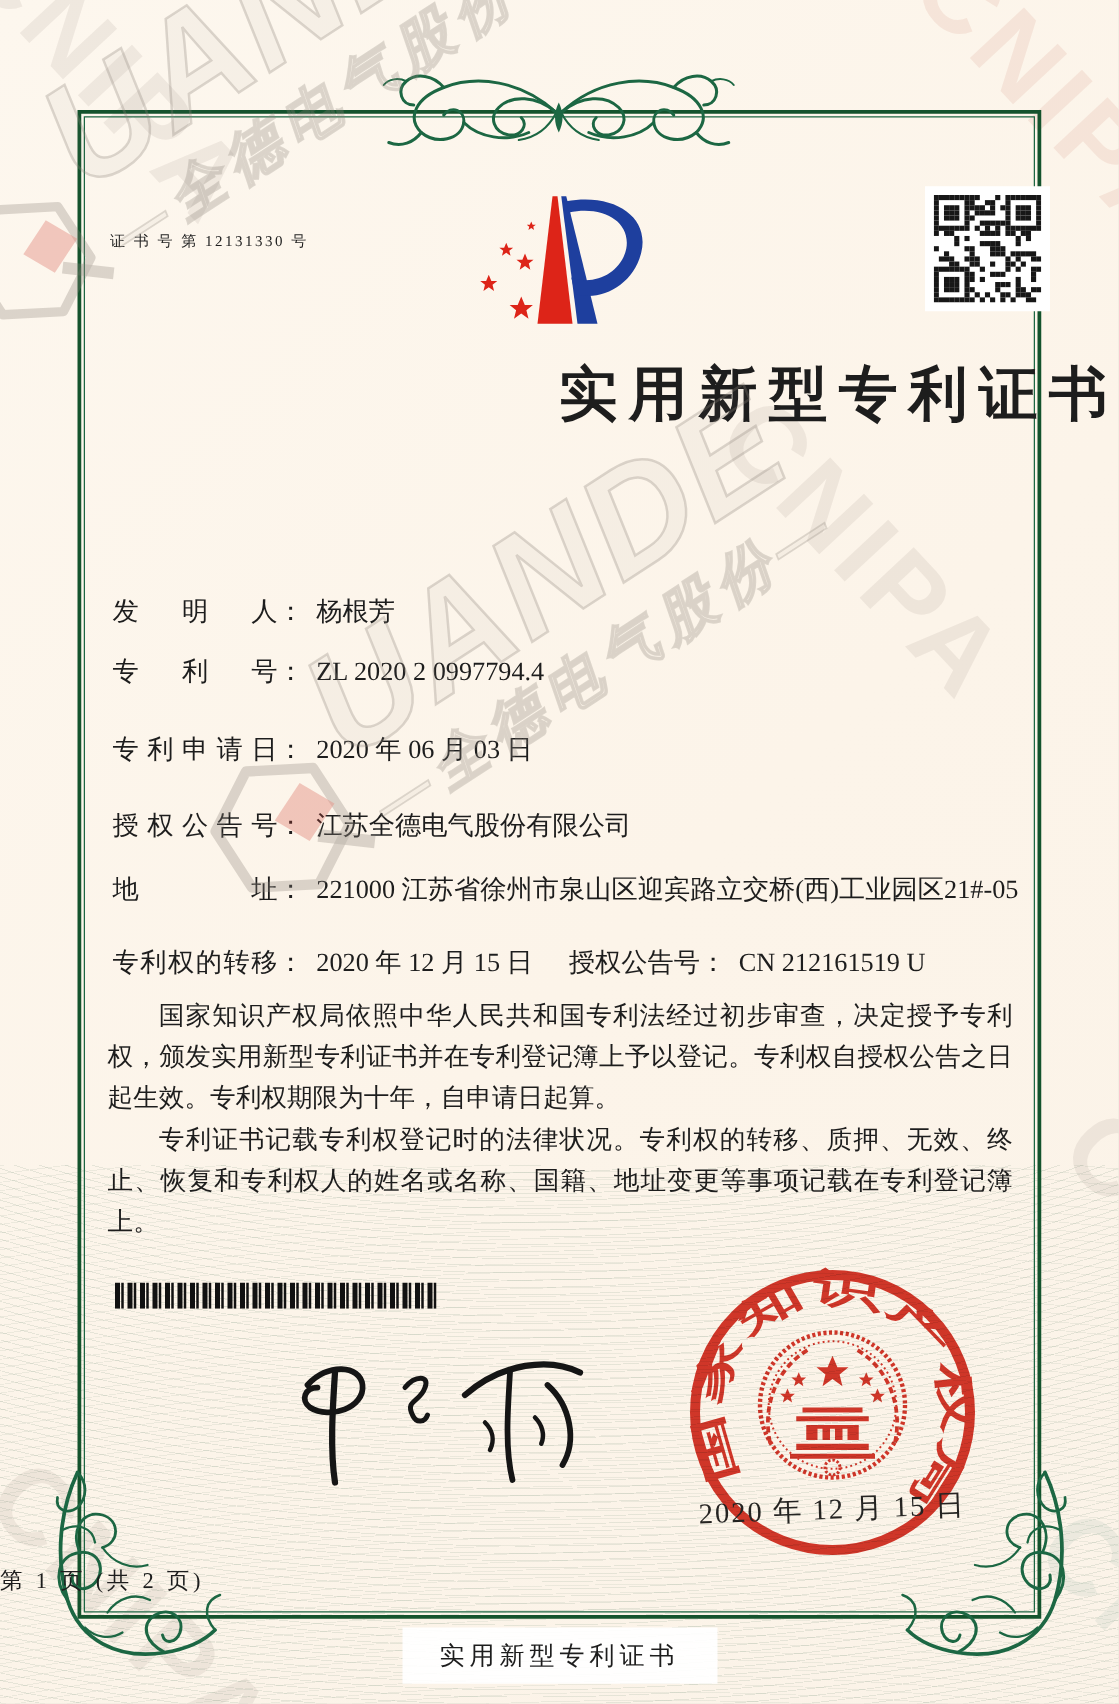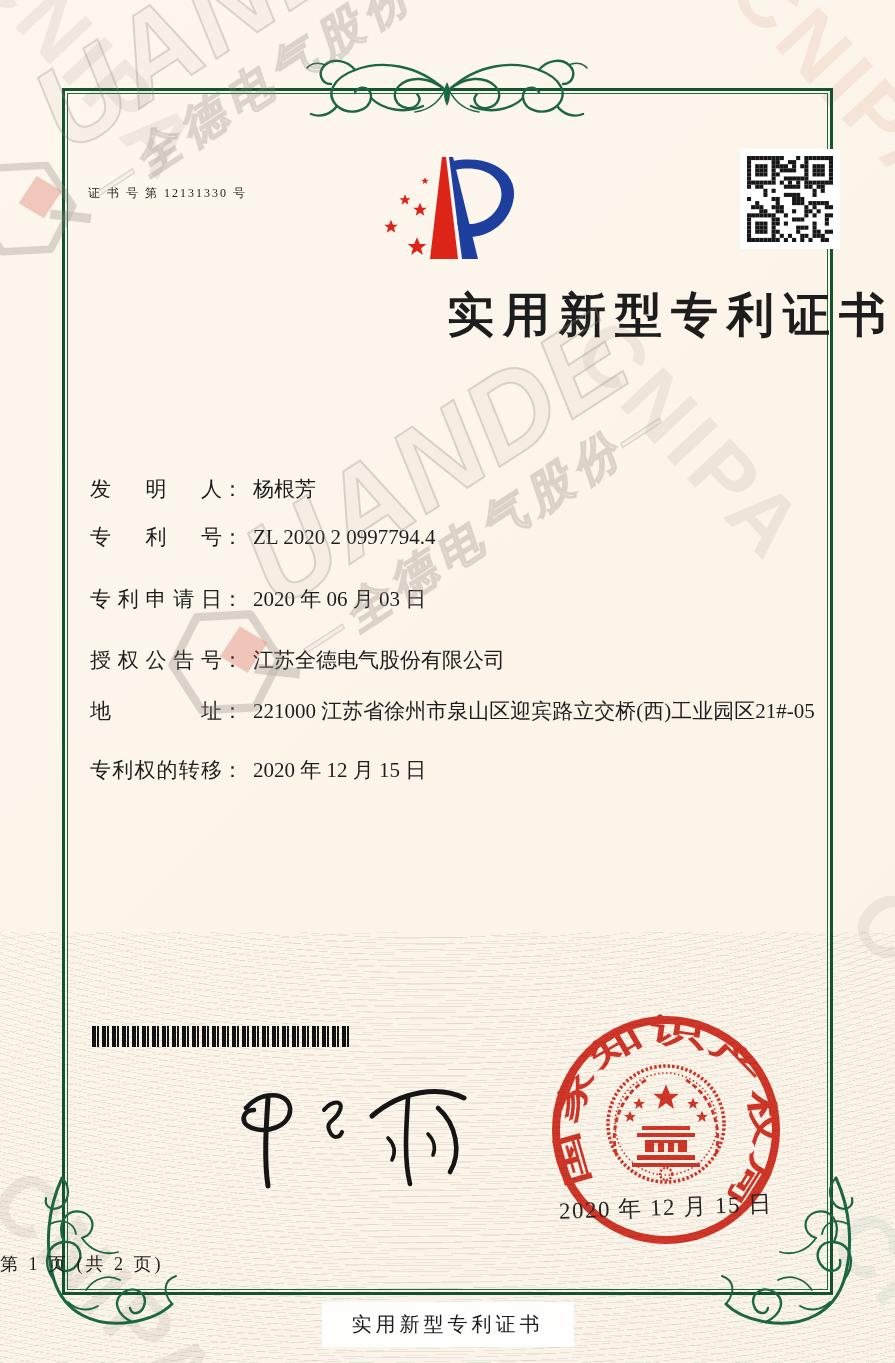--- a/index.html
+++ b/index.html
@@ -392,22 +392,29 @@
     <span class="lbl">专利申请日</span><span>：</span><span class="val">2020 年 06 月 03 日</span>
   </div>
   <div class="row" style="top:646px;">
     <span class="lbl">授权公告号</span><span>：</span><span class="val">江苏全德电气股份有限公司</span>
   </div>
   <div class="row" style="top:697px;">
     <span class="lbl">地址</span><span>：</span><span class="val-wrap">221000 江苏省徐州市泉山区迎宾路立交桥(西)工业园区21#-05</span>
   </div>
   <div class="row" style="top:756px;width:720px;">
     <span class="lbl">专利权的转移</span><span>：</span><span class="val">2020 年 12 月 15 日</span>
-  </div>
-
+    <span class="pair2">
+      <span>授权公告号</span><span>：</span><span class="val">CN 212161519 U</span>
+    </span>
+  </div>
+
+  <div class="body-text">
+    <p>国家知识产权局依照中华人民共和国专利法经过初步审查，决定授予专利权，颁发实用新型专利证书并在专利登记簿上予以登记。专利权自授权公告之日起生效。专利权期限为十年，自申请日起算。</p>
+    <p>专利证书记载专利权登记时的法律状况。专利权的转移、质押、无效、终止、恢复和专利权人的姓名或名称、国籍、地址变更等事项记载在专利登记簿上。</p>
+  </div>
 
   <svg class="barcode" width="268" height="21" viewBox="0 0 268 21" id="bc">
       <rect x="2" y="0" width="4" height="21" fill="#111"></rect>
       <rect x="7" y="0" width="2" height="21" fill="#111"></rect>
       <rect x="12" y="0" width="4" height="21" fill="#111"></rect>
       <rect x="17" y="0" width="2" height="21" fill="#111"></rect>
       <rect x="22" y="0" width="4" height="21" fill="#111"></rect>
       <rect x="27" y="0" width="2" height="21" fill="#111"></rect>
       <rect x="32" y="0" width="4" height="21" fill="#111"></rect>
       <rect x="37" y="0" width="2" height="21" fill="#111"></rect>

